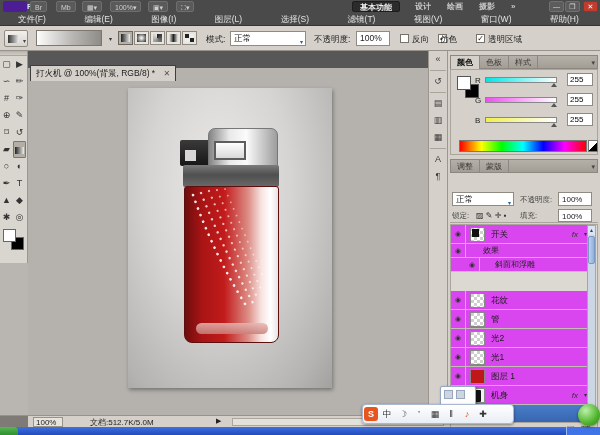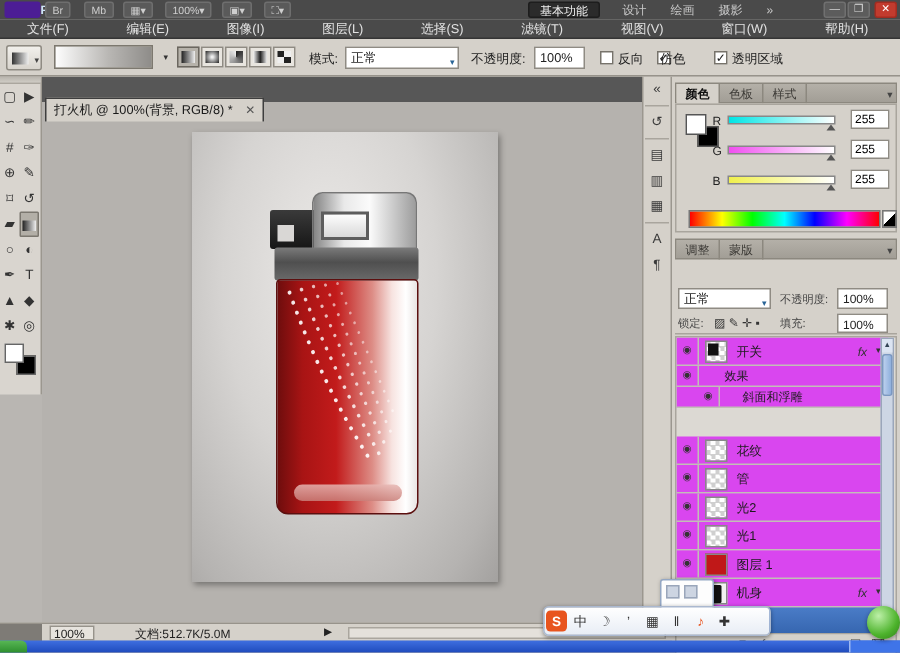--- a/index.html
+++ b/index.html
@@ -3,21 +3,21 @@
 <meta charset="utf-8">
 <style>
   *{margin:0;padding:0;box-sizing:border-box;font-family:"Liberation Sans","DejaVu Sans",sans-serif;}
   html,body{width:600px;height:435px;overflow:hidden;background:#b9b6b2;font-size:9px;color:#222;}
   .abs{position:absolute;}
   
   #titlebar{left:0;top:0;width:600px;height:13px;background:#4a4a4a;z-index:30;}
   #menubar{left:0;top:13px;width:600px;height:13px;background:#4a4a4a;border-bottom:1px solid #353535;z-index:30;}
   .ps-logo{position:absolute;left:3px;top:1px;width:20px;height:11px;background:#4c1d95;color:#cfe4f7;font-size:8px;font-weight:bold;text-align:center;line-height:11px;border-radius:2px;padding-left:24px;}
   .appico{position:absolute;top:1px;height:11px;line-height:11px;padding:0 4px;color:#cfcfcf;font-size:7px;background:#5a5a5a;border:1px solid #6e6e6e;border-radius:2px;}
-  .ws{position:absolute;top:1px;height:11px;line-height:11px;padding:0 7px;color:#c9c9c9;font-size:8px;}
+  .ws{position:absolute;top:1px;height:11px;line-height:11px;padding:0 7px;color:#c9c9c9;font-size:8px;font-weight:bold;}
   .ws.active{background:#2b2b2b;border:1px solid #1d1d1d;border-radius:2px;color:#f0f0f0;}
   .winbtn{position:absolute;top:1px;width:15px;height:11px;line-height:10px;text-align:center;color:#ddd;font-size:7px;background:#5c5c5c;border:1px solid #707070;border-radius:2px;}
   .winbtn.close{background:#c23b2e;border-color:#a32c21;color:#fff;}
   .menu-item{display:inline-block;padding:0 18px;line-height:13px;color:#e2e2e2;font-size:8.5px;}
   
   #optionsbar{left:0;top:26px;width:600px;height:25px;background:#d5d1ca;border-bottom:1px solid #97938b;z-index:30;}
   .opt-lbl{position:absolute;top:8px;font-size:8.5px;color:#222;}
   .tool-preset{left:4px;top:4px;width:24px;height:17px;background:linear-gradient(#f2f0ec,#d8d4cd);border:1px solid #8f8b83;border-radius:2px;}
   .tool-preset .mini{position:absolute;left:3px;top:4px;width:11px;height:8px;background:linear-gradient(90deg,#333,#eee);}
   .tool-preset .dd{position:absolute;right:1px;top:6px;font-size:6px;color:#444;}

